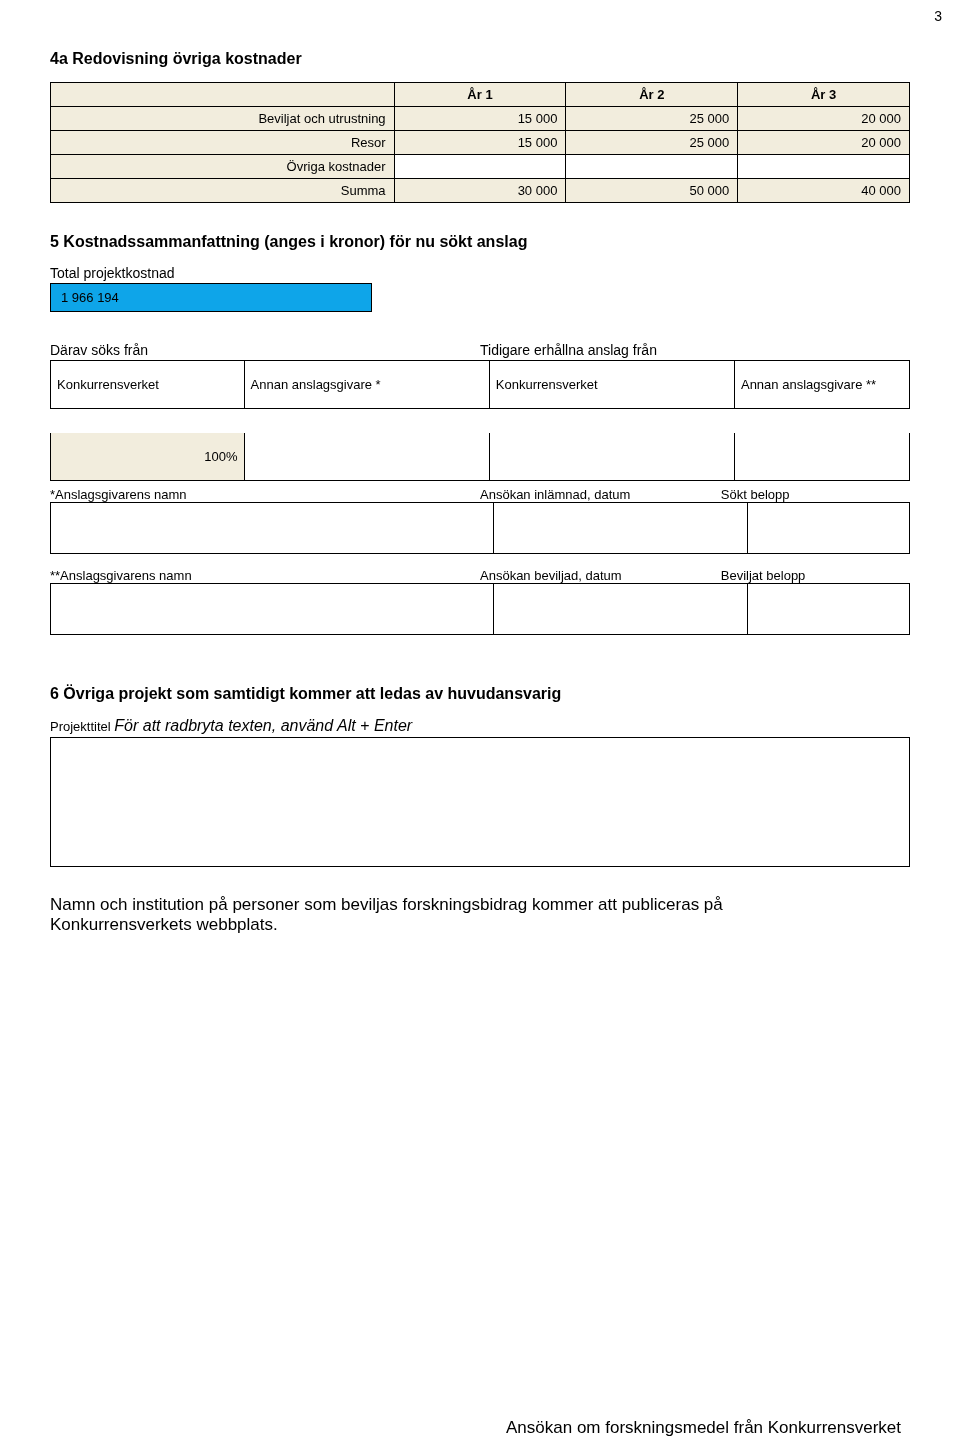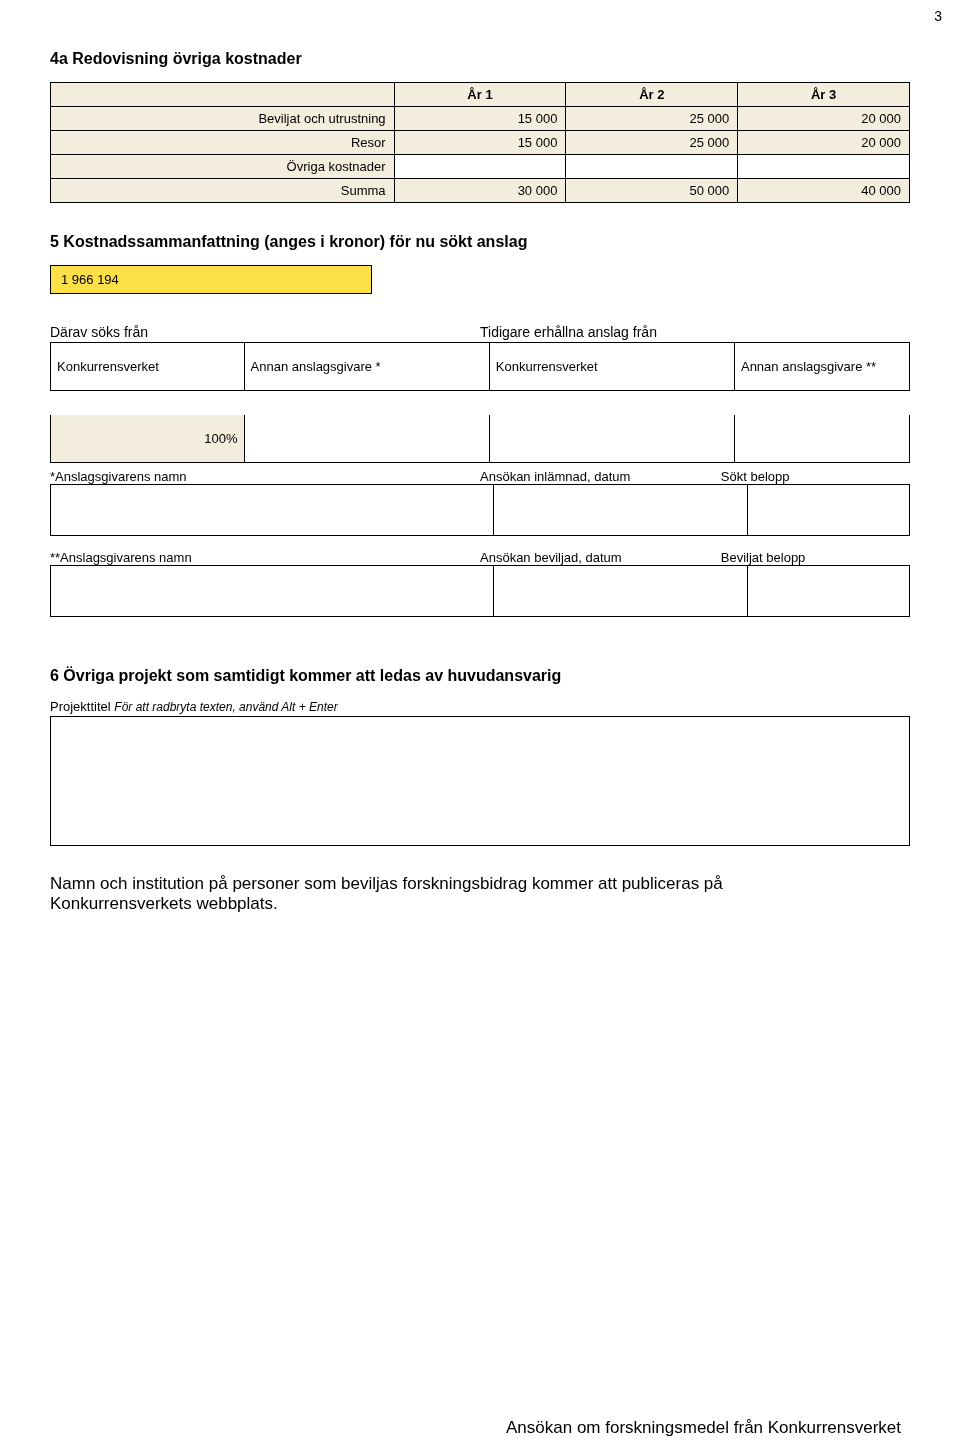--- a/index.html
+++ b/index.html
@@ -59,21 +59,21 @@
   .tbl4a col.cyear { width: 20%; }
   .tbl4a .sum td { font-weight: normal; }
 
   
   .total-label {
     font-size: 14px;
     margin: 4px 0 2px 0;
   }
   .total-box {
     border: 1px solid #000;
-    background: #fde047;
+    background: #0ea5e9;
     width: 300px;
     padding: 6px 10px;
     font-size: 13px;
   }
 
   
   .two-col-labels {
     display: flex;
     font-size: 14px;
     margin-top: 30px;
@@ -122,21 +122,21 @@
     display: flex;
   }
   .triple-row .alloc-cell { height: 18px; }
   .triple-row .b1 { width: 50%; }
   .triple-row .b2 { width: 28%; border-left: none; }
   .triple-row .b3 { flex: 1; border-left: none; }
 
   .help-text {
     font-size: 13px;
   }
-  .help-text .italic { font-style: italic; font-size: 12px; }
+  .help-text .italic { font-style: italic; font-size: 16px; }
   .proj-box {
     border: 1px solid #000;
     width: 100%;
     height: 130px;
     margin-top: 2px;
     box-sizing: border-box;
   }
 
   .note {
     font-size: 17px;
@@ -198,20 +198,21 @@
         <td class="label">Summa</td>
         <td>30 000</td>
         <td>50 000</td>
         <td>40 000</td>
       </tr>
     </tbody>
   </table>
 
   <h2 class="section">5  Kostnadssammanfattning (anges i kronor) för nu sökt anslag</h2>
 
+  <div class="total-label">Total projektkostnad</div>
   <div class="total-box">1 966 194</div>
 
   <div class="two-col-labels">
     <div>Därav söks från</div>
     <div>Tidigare erhållna anslag från</div>
   </div>
   <div class="allocation-row alloc-row1">
     <div class="alloc-cell">Konkurrensverket</div>
     <div class="alloc-cell">Annan anslagsgivare *</div>
     <div class="alloc-cell">Konkurrensverket</div>

